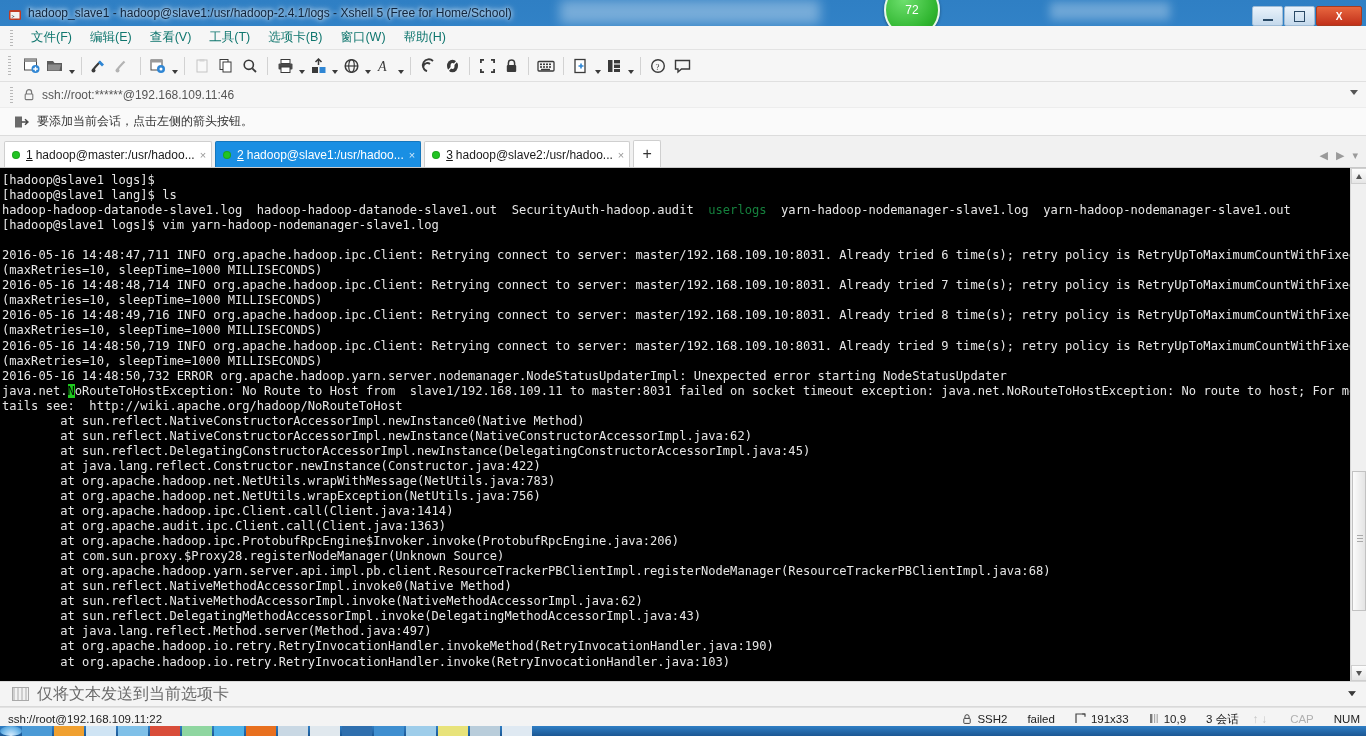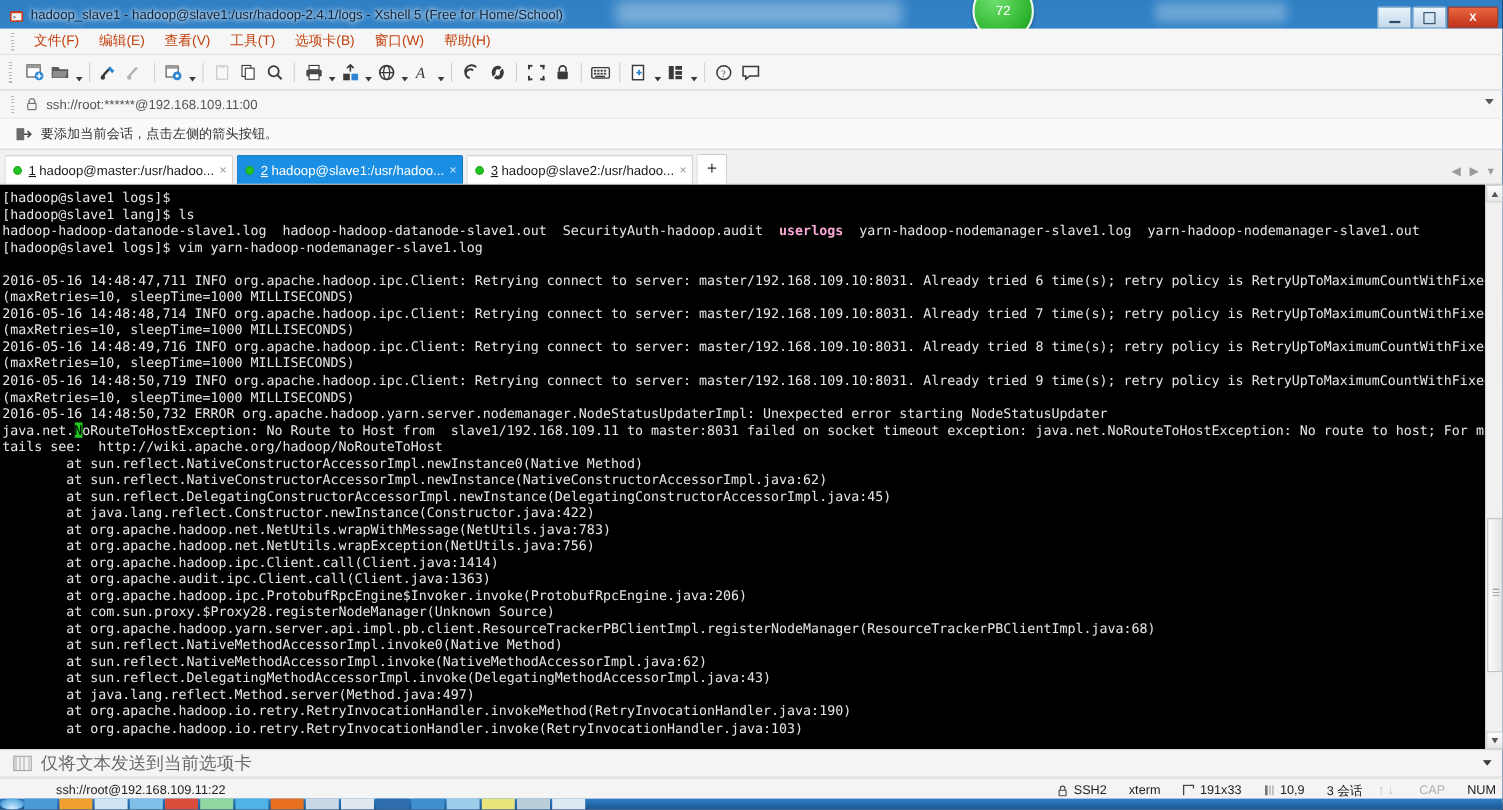--- a/index.html
+++ b/index.html
@@ -47,21 +47,21 @@
   .wc .maxglyph{display:block;width:9px;height:9px;border:1.5px solid #2a4a66;}
 
   
   .menubar{
     position:absolute;left:0;top:22px;width:1366px;height:24px;
     background:#f6f6f6;border-bottom:1px solid #e3e3e3;
     display:flex;align-items:center;padding-left:10px;box-sizing:border-box;
   }
   .menubar .grip{width:3px;height:16px;
     background:repeating-linear-gradient(180deg,#b9b9b9 0 1px,transparent 1px 3px);margin-right:9px;}
-  .menu-item{font-size:12.5px;color:#c2410c;padding:3px 9px;cursor:default;white-space:nowrap;}
+  .menu-item{font-size:12.5px;color:#0f766e;padding:3px 9px;cursor:default;white-space:nowrap;}
 
   
   .toolbar{
     position:absolute;left:0;top:46px;width:1366px;height:32px;
     background:#f6f6f6;border-bottom:1px solid #e0e0e0;
     display:flex;align-items:center;padding-left:8px;box-sizing:border-box;
   }
   .toolbar .grip{width:3px;height:20px;
     background:repeating-linear-gradient(180deg,#b9b9b9 0 1px,transparent 1px 3px);margin-right:8px;}
   .tb{width:24px;height:24px;display:flex;align-items:center;justify-content:center;border-radius:2px;}
@@ -122,21 +122,21 @@
   .term{
     position:absolute;left:0;top:164px;width:1350px;height:513px;
     background:#000;overflow:hidden;
   }
   .term pre{
     margin:0;padding:5px 0 0 2px;
     font-family:"DejaVu Sans Mono","Liberation Mono",monospace;
     font-size:12.1px;line-height:15.05px;color:#e6e6e6;
     white-space:pre;letter-spacing:0px;
   }
-  .term .blue{color:#f9a8d4;font-weight:bold;}
+  .term .blue{color:#15803d;font-weight:normal;}
   .cursor{background:#1ec81e;color:#000;}
 
   
   .vscroll{
     position:absolute;left:1350px;top:164px;width:16px;height:513px;
     background:#f0f0f0;border-left:1px solid #d6d6d6;
   }
   .vscroll .btn{width:16px;height:16px;display:flex;align-items:center;justify-content:center;
     background:linear-gradient(180deg,#fdfdfd,#e6e6e6);border:1px solid #cfcfcf;box-sizing:border-box;}
   .vscroll .btn.bot{position:absolute;bottom:0;left:0;}
@@ -161,21 +161,21 @@
   .sendbar .caret{position:absolute;right:10px;top:9px;width:0;height:0;
     border-left:4px solid transparent;border-right:4px solid transparent;border-top:5px solid #555;}
 
   
   .statusbar{
     position:absolute;left:0;top:703px;width:1366px;height:23px;
     background:#f4f4f4;border-top:1px solid #e2e2e2;
     display:flex;align-items:center;box-sizing:border-box;padding:0 6px 0 8px;
     font-size:11.5px;color:#222;
   }
-  .statusbar .left{flex:1;white-space:nowrap;margin-left:43px;}
+  .statusbar .left{flex:1;white-space:nowrap;}
   .statusbar .seg{display:flex;align-items:flex-start;gap:5px;margin-left:20px;white-space:nowrap;}
   .statusbar .dim{color:#b0b0b0;}
   .statusbar .updn{color:#c3c3c3;margin-left:14px;letter-spacing:3px;}
 
   
   .taskbar{
     position:absolute;left:0;top:726px;width:1366px;height:10px;
     background:linear-gradient(180deg,#2f7ec4,#1b5794);
     display:flex;align-items:center;
   }
@@ -406,21 +406,21 @@
         </svg>
     </div>
   </div>
 
   <div class="addrbar">
     <div class="grip"></div>
     <svg width="12" height="13" viewBox="0 0 12 13">
       <path d="M3.4 6V4.3a2.6 2.6 0 0 1 5.2 0V6" fill="none" stroke="#777" stroke-width="1.2"></path>
       <rect x="2.2" y="6" width="7.6" height="5.6" rx=".8" fill="none" stroke="#777" stroke-width="1.1"></rect>
     </svg>
-    <div class="addr-text">ssh://root:******@192.168.109.11:00</div>
+    <div class="addr-text">ssh://root:******@192.168.109.11:46</div>
     <div class="addr-caret"></div>
   </div>
 
   <div class="hintbar">
     <svg width="15" height="14" viewBox="0 0 15 14">
       <rect x="1" y="1.5" width="7" height="11" fill="#6a6a6a"></rect>
       <path d="M7.5 7h6M11 4.2L14 7l-3 2.8" stroke="#4a4a4a" stroke-width="1.5" fill="none"></path>
     </svg>
     <div class="hint-text">要添加当前会话，点击左侧的箭头按钮。</div>
   </div>
@@ -509,21 +509,21 @@
 
   <div class="statusbar">
     <div class="left">ssh://root@192.168.109.11:22</div>
     <div class="seg">
       <svg width="10" height="12" viewBox="0 0 10 12">
         <path d="M2.9 5.4V3.8a2.1 2.1 0 0 1 4.2 0v1.6" fill="none" stroke="#444" stroke-width="1"></path>
         <rect x="1.8" y="5.4" width="6.4" height="5" rx=".7" fill="none" stroke="#444" stroke-width="1"></rect>
       </svg>
       <span>SSH2</span>
     </div>
-    <div class="seg">xterm</div>
+    <div class="seg">failed</div>
     <div class="seg">
       <svg width="11" height="11" viewBox="0 0 11 11">
         <path d="M1 10V1h9" fill="none" stroke="#444" stroke-width="1.2"></path>
           <path d="M7.2 1H10v2.8" fill="none" stroke="#444" stroke-width="1.2"></path>
       </svg>
       <span>191x33</span>
     </div>
     <div class="seg">
       <svg width="10" height="11" viewBox="0 0 10 11">
         <rect x="1" y="1" width="2.4" height="9" fill="#777"></rect>

